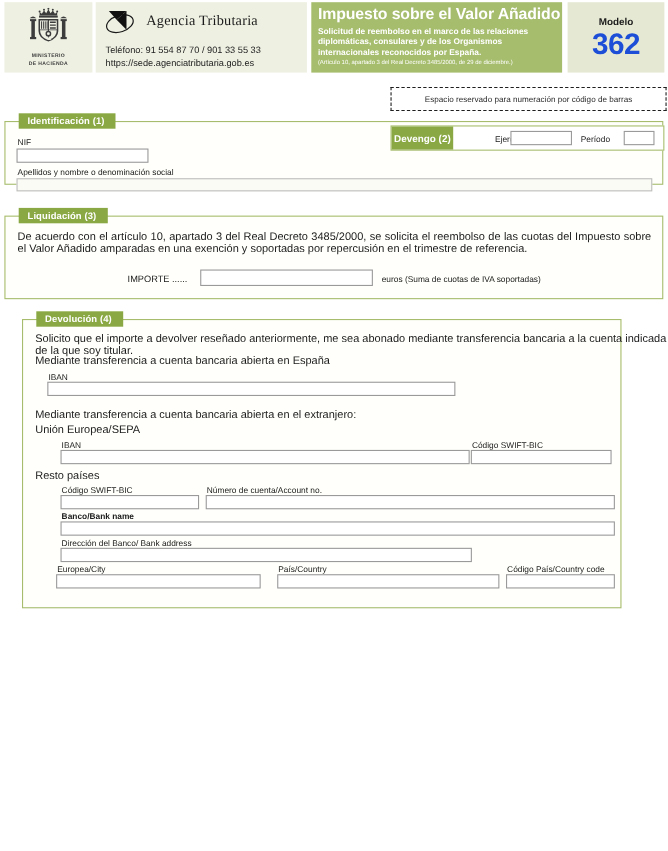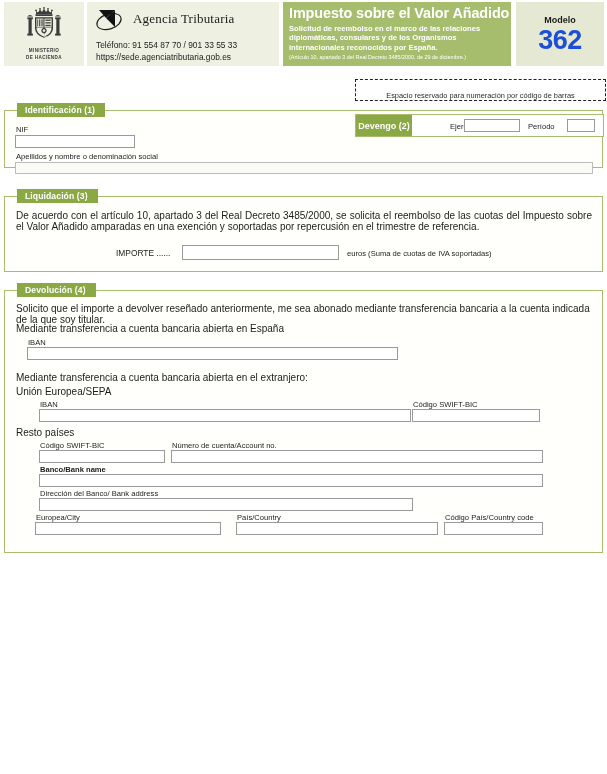--- a/index.html
+++ b/index.html
@@ -159,21 +159,21 @@
 
   
   .barcode-box {
     position: absolute;
     left: 355px;
     top: 79px;
     width: 249px;
     height: 20px;
     border: 1.4px dashed #1f1f1f;
     display: flex;
-    align-items: flex-end;
+    align-items: center;
     justify-content: center;
   }
   .barcode-text {
     font-size: 7.4px;
     color: #2b2b2b;
   }
 
   
   .section {
     position: absolute;
@@ -253,23 +253,23 @@
   
   #sec-liq {
     left: 4px;
     top: 196px;
     width: 599px;
     height: 76px;
   }
 
   
   #sec-dev {
-    left: 4px;
+    left: 20px;
     top: 290px;
-    width: 599px;
+    width: 545px;
     height: 263px;
   }
 </style>
 </head>
 <body>
 
 <div class="page">
 
   <div class="header">
 

